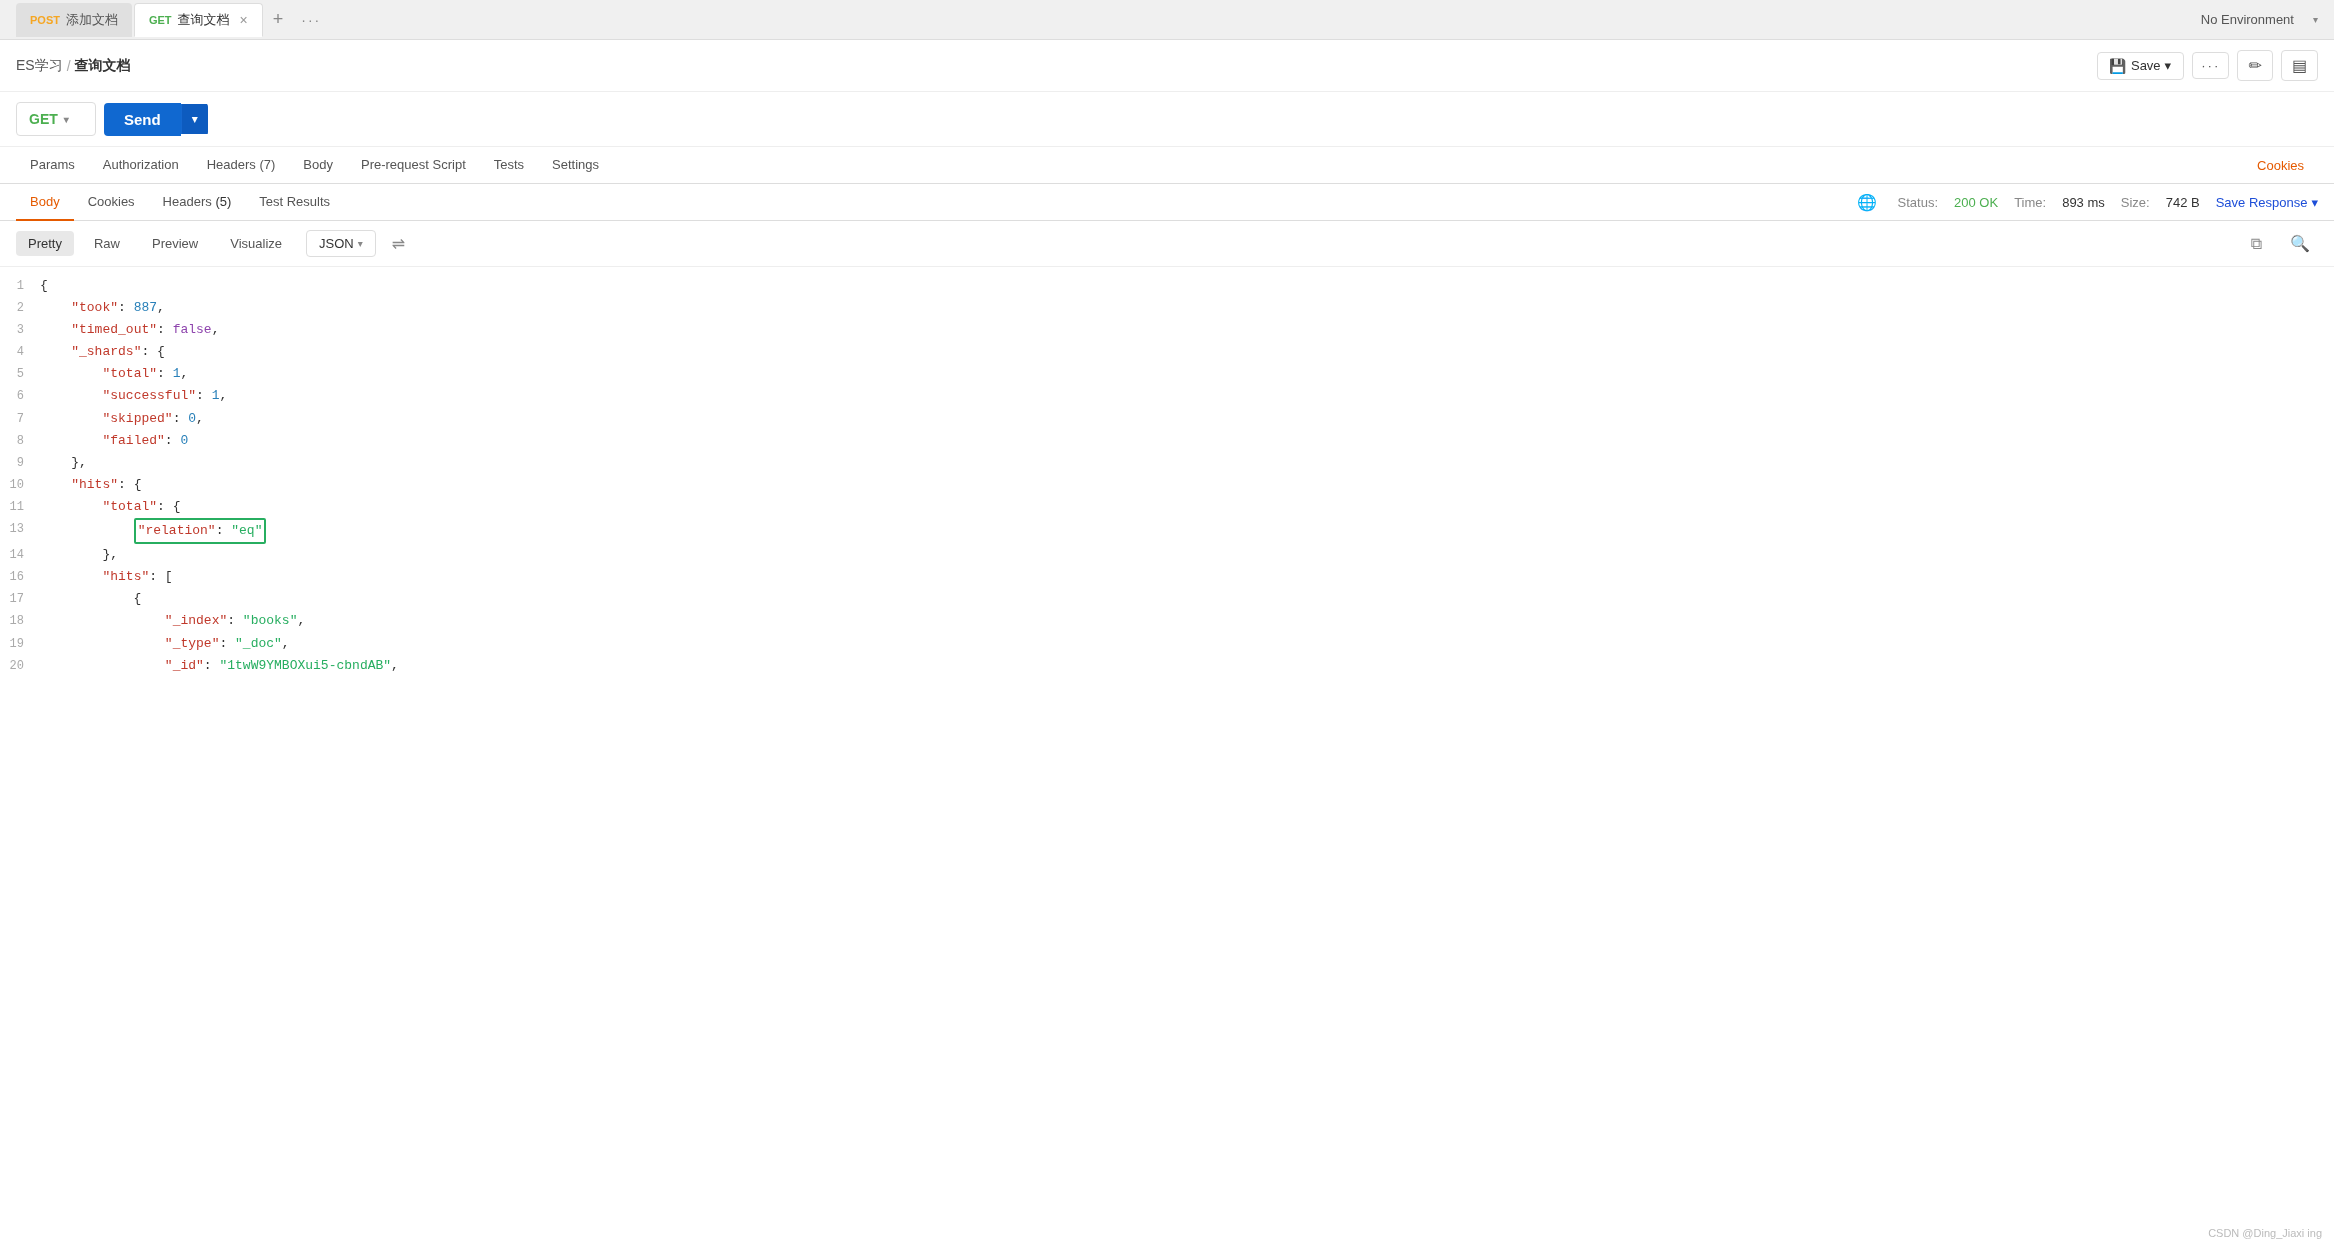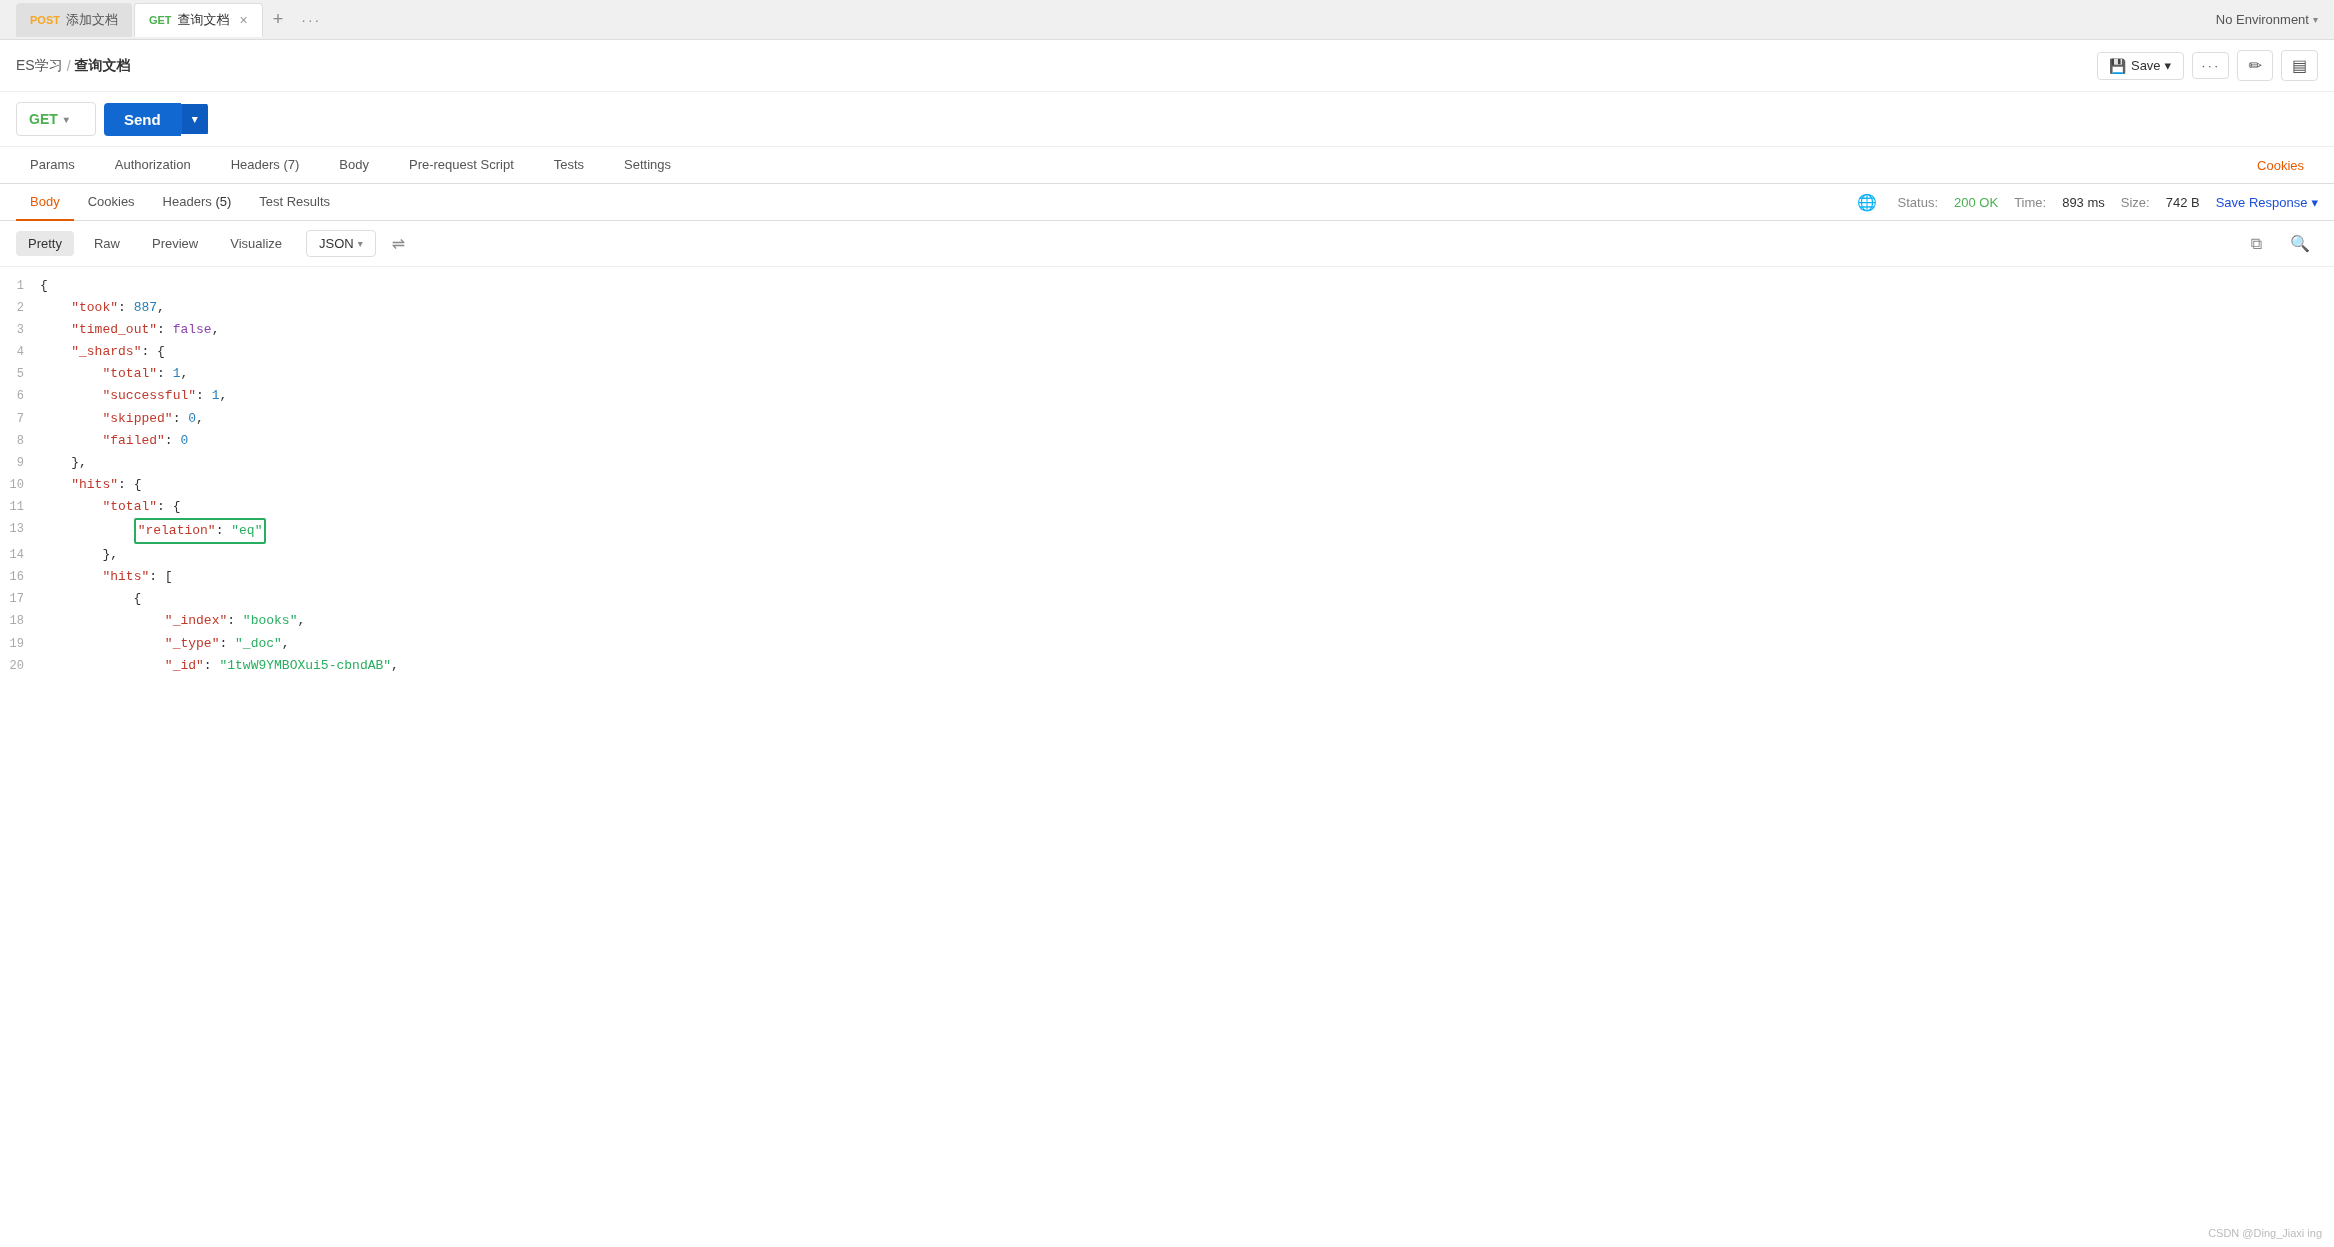--- a/index.html
+++ b/index.html
@@ -58,21 +58,21 @@
       font-size: 14px;
       color: #888;
       padding: 0 8px;
       cursor: pointer;
       letter-spacing: 2px;
     }
     .env-selector {
       margin-left: auto;
       display: flex;
       align-items: center;
-      gap: 4px;
+      gap: 19px;
       font-size: 13px;
       color: #555;
       cursor: pointer;
     }
     .env-selector .chevron { font-size: 10px; color: #888; }
 
     
     .breadcrumb-bar {
       display: flex;
       align-items: center;
@@ -187,21 +187,21 @@
       font-size: 12px;
     }
 
     
     .req-tabs {
       display: flex;
       align-items: center;
       padding: 0 16px;
       border-bottom: 1px solid #ddd;
       background: #fff;
-      gap: 12px;
+      gap: 0;
     }
     .req-tab {
       padding: 10px 14px;
       cursor: pointer;
       font-size: 13px;
       color: #555;
       border-bottom: 2px solid transparent;
       margin-bottom: -1px;
     }
     .req-tab-end {

